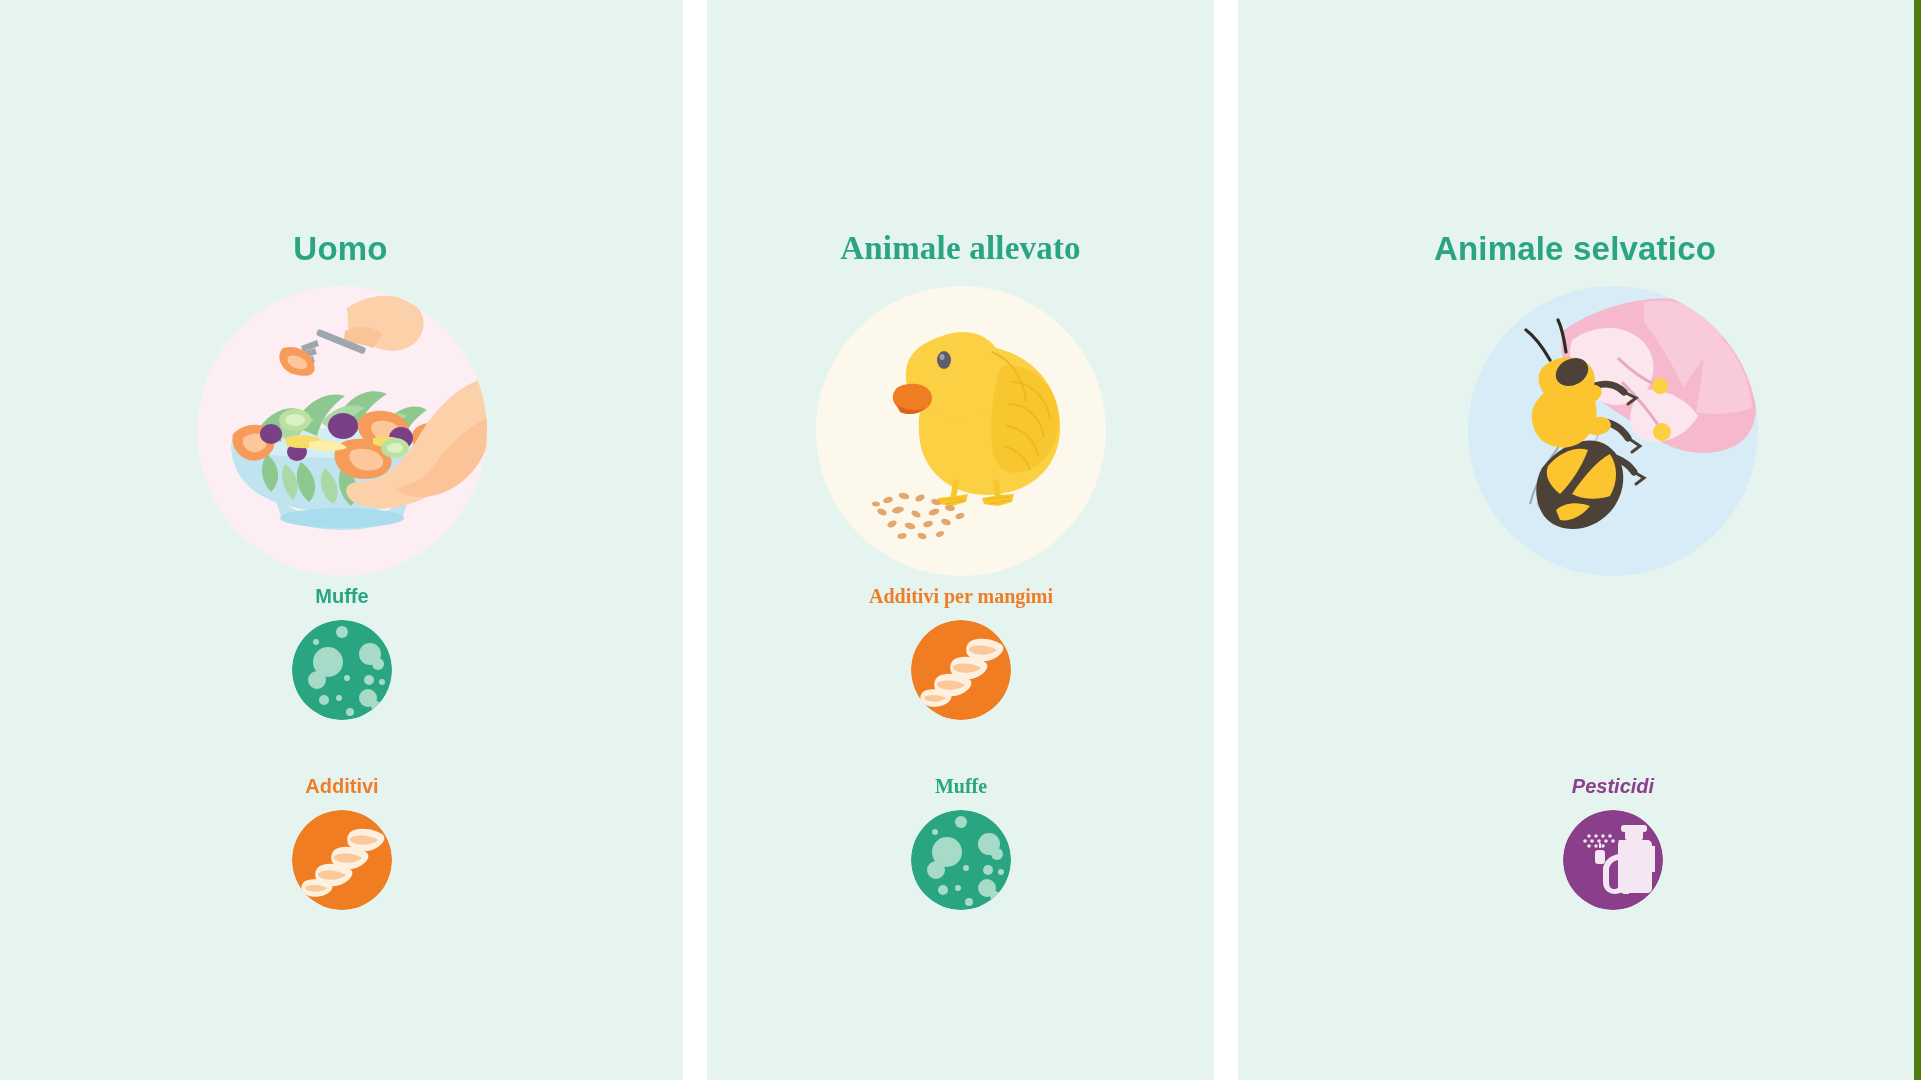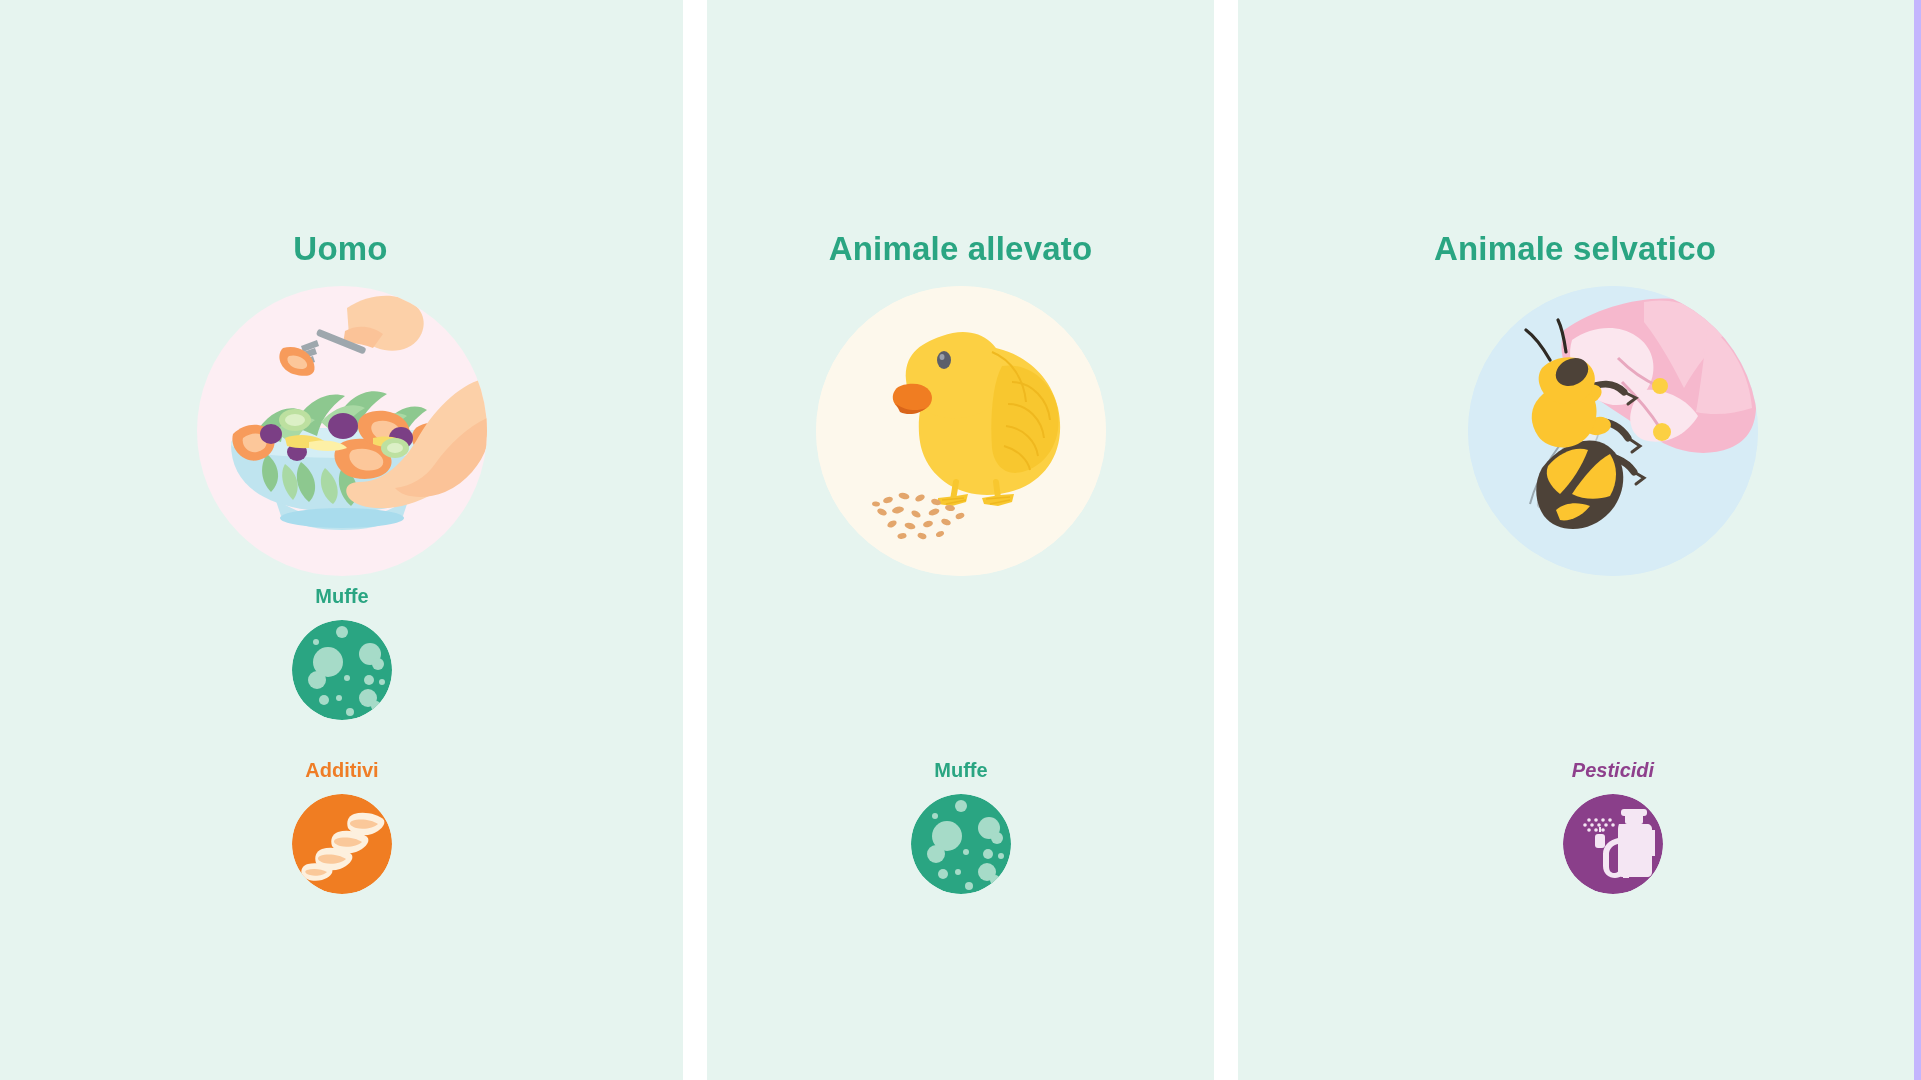--- a/index.html
+++ b/index.html
@@ -11,36 +11,36 @@
     width: 1921px;
     height: 1080px;
     overflow: hidden;
     font-family: "Liberation Sans", sans-serif;
   }
 
   #board {
     position: relative;
     width: 1921px;
     height: 1080px;
-    background: #c4b5fd;
+    background: #4d7c0f;
     display: flex;
     flex-direction: row;
     align-items: stretch;
   }
 
   .panel {
     position: relative;
     height: 1080px;
     background: #e6f4ef;
     flex: 0 0 auto;
     box-sizing: border-box;
   }
   .panel-1 { width: 683px; }
   .gap      { width: 24px; background: #ffffff; flex: 0 0 auto; height: 1080px; }
-  .panel-2 { width: 507px; }
+  .panel-2 { width: 507px; font-family: Liberation Serif, serif; }
   .panel-3 { width: 676px; }
 
   .panel-inner {
     position: absolute;
     left: 0;
     top: 0;
     width: 100%;
     height: 100%;
   }
 
@@ -78,21 +78,21 @@
   .icon-block {
     position: absolute;
     width: 240px;
     text-align: center;
   }
   .panel-1 .icon-block { left: 222px; }
   .panel-2 .icon-block { left: 134px; }
   .panel-3 .icon-block { left: 255px; }
 
   .block-a { top: 586px; }
-  .block-b { top: 760px; }
+  .block-b { top: 776px; }
 
   .panel-2 .block-a { left: 99px; width: 310px; }
 
   .icon-label {
     font-size: 20px;
     font-weight: bold;
     line-height: 1;
     margin-bottom: 14px;
     white-space: nowrap;
     text-align: center;
@@ -307,20 +307,38 @@
             <ellipse cx="130" cy="236" rx="5" ry="3" transform="rotate(22 130 236)"></ellipse>
             <ellipse cx="144" cy="230" rx="4.5" ry="2.8" transform="rotate(-18 144 230)"></ellipse>
             <ellipse cx="60" cy="218" rx="4" ry="2.4" transform="rotate(8 60 218)"></ellipse>
             <ellipse cx="86" cy="250" rx="4.6" ry="2.8" transform="rotate(-10 86 250)"></ellipse>
             <ellipse cx="106" cy="250" rx="4.6" ry="2.8" transform="rotate(20 106 250)"></ellipse>
             <ellipse cx="124" cy="248" rx="4.2" ry="2.6" transform="rotate(-24 124 248)"></ellipse>
           </g>
         </svg>
       </div>
 
+      <div class="icon-block block-a">
+        <div class="icon-label lbl-orange">Additivi per mangimi</div>
+        <div class="icon-circle">
+          <svg viewBox="0 0 100 100" xmlns="http://www.w3.org/2000/svg">
+            <circle cx="50" cy="50" r="50" fill="#f07d22"></circle>
+            <g>
+              <path d="M62 20 C72 17 86 20 92 26 C94 31 88 37 80 40 C70 43 60 40 56 34 C54 28 56 22 62 20 Z" fill="#fdf0de"></path>
+              <path d="M60 27 C68 24 80 26 86 30 C82 34 72 36 64 34 C58 32 56 29 60 27 Z" fill="#fac89a"></path>
+              <path d="M46 38 C56 35 70 38 76 44 C78 49 72 55 64 58 C54 61 44 58 40 52 C38 46 40 40 46 38 Z" fill="#fdf0de"></path>
+              <path d="M44 45 C52 42 64 44 70 48 C66 52 56 54 48 52 C42 50 40 47 44 45 Z" fill="#fac89a"></path>
+              <path d="M30 55 C40 52 54 55 60 61 C62 66 56 72 48 75 C38 78 28 75 24 69 C22 63 24 57 30 55 Z" fill="#fdf0de"></path>
+              <path d="M28 62 C36 59 48 61 54 65 C50 69 40 71 32 69 C26 67 24 64 28 62 Z" fill="#fac89a"></path>
+              <path d="M16 70 C24 68 34 70 40 75 C42 79 37 84 30 86 C22 88 13 86 10 81 C8 76 11 71 16 70 Z" fill="#fdf0de"></path>
+              <path d="M15 76 C21 74 30 75 35 78 C32 81 24 83 18 81 C13 80 12 77 15 76 Z" fill="#fac89a"></path>
+            </g>
+          </svg>
+        </div>
+      </div>
 
       <div class="icon-block block-b">
         <div class="icon-label lbl-teal">Muffe</div>
         <div class="icon-circle">
           <svg viewBox="0 0 100 100" xmlns="http://www.w3.org/2000/svg">
             <circle cx="50" cy="50" r="50" fill="#2aa582"></circle>
             <g fill="#a6dbc8">
               <circle cx="36" cy="42" r="15"></circle>
               <circle cx="25" cy="60" r="9"></circle>
               <circle cx="78" cy="34" r="11"></circle>

